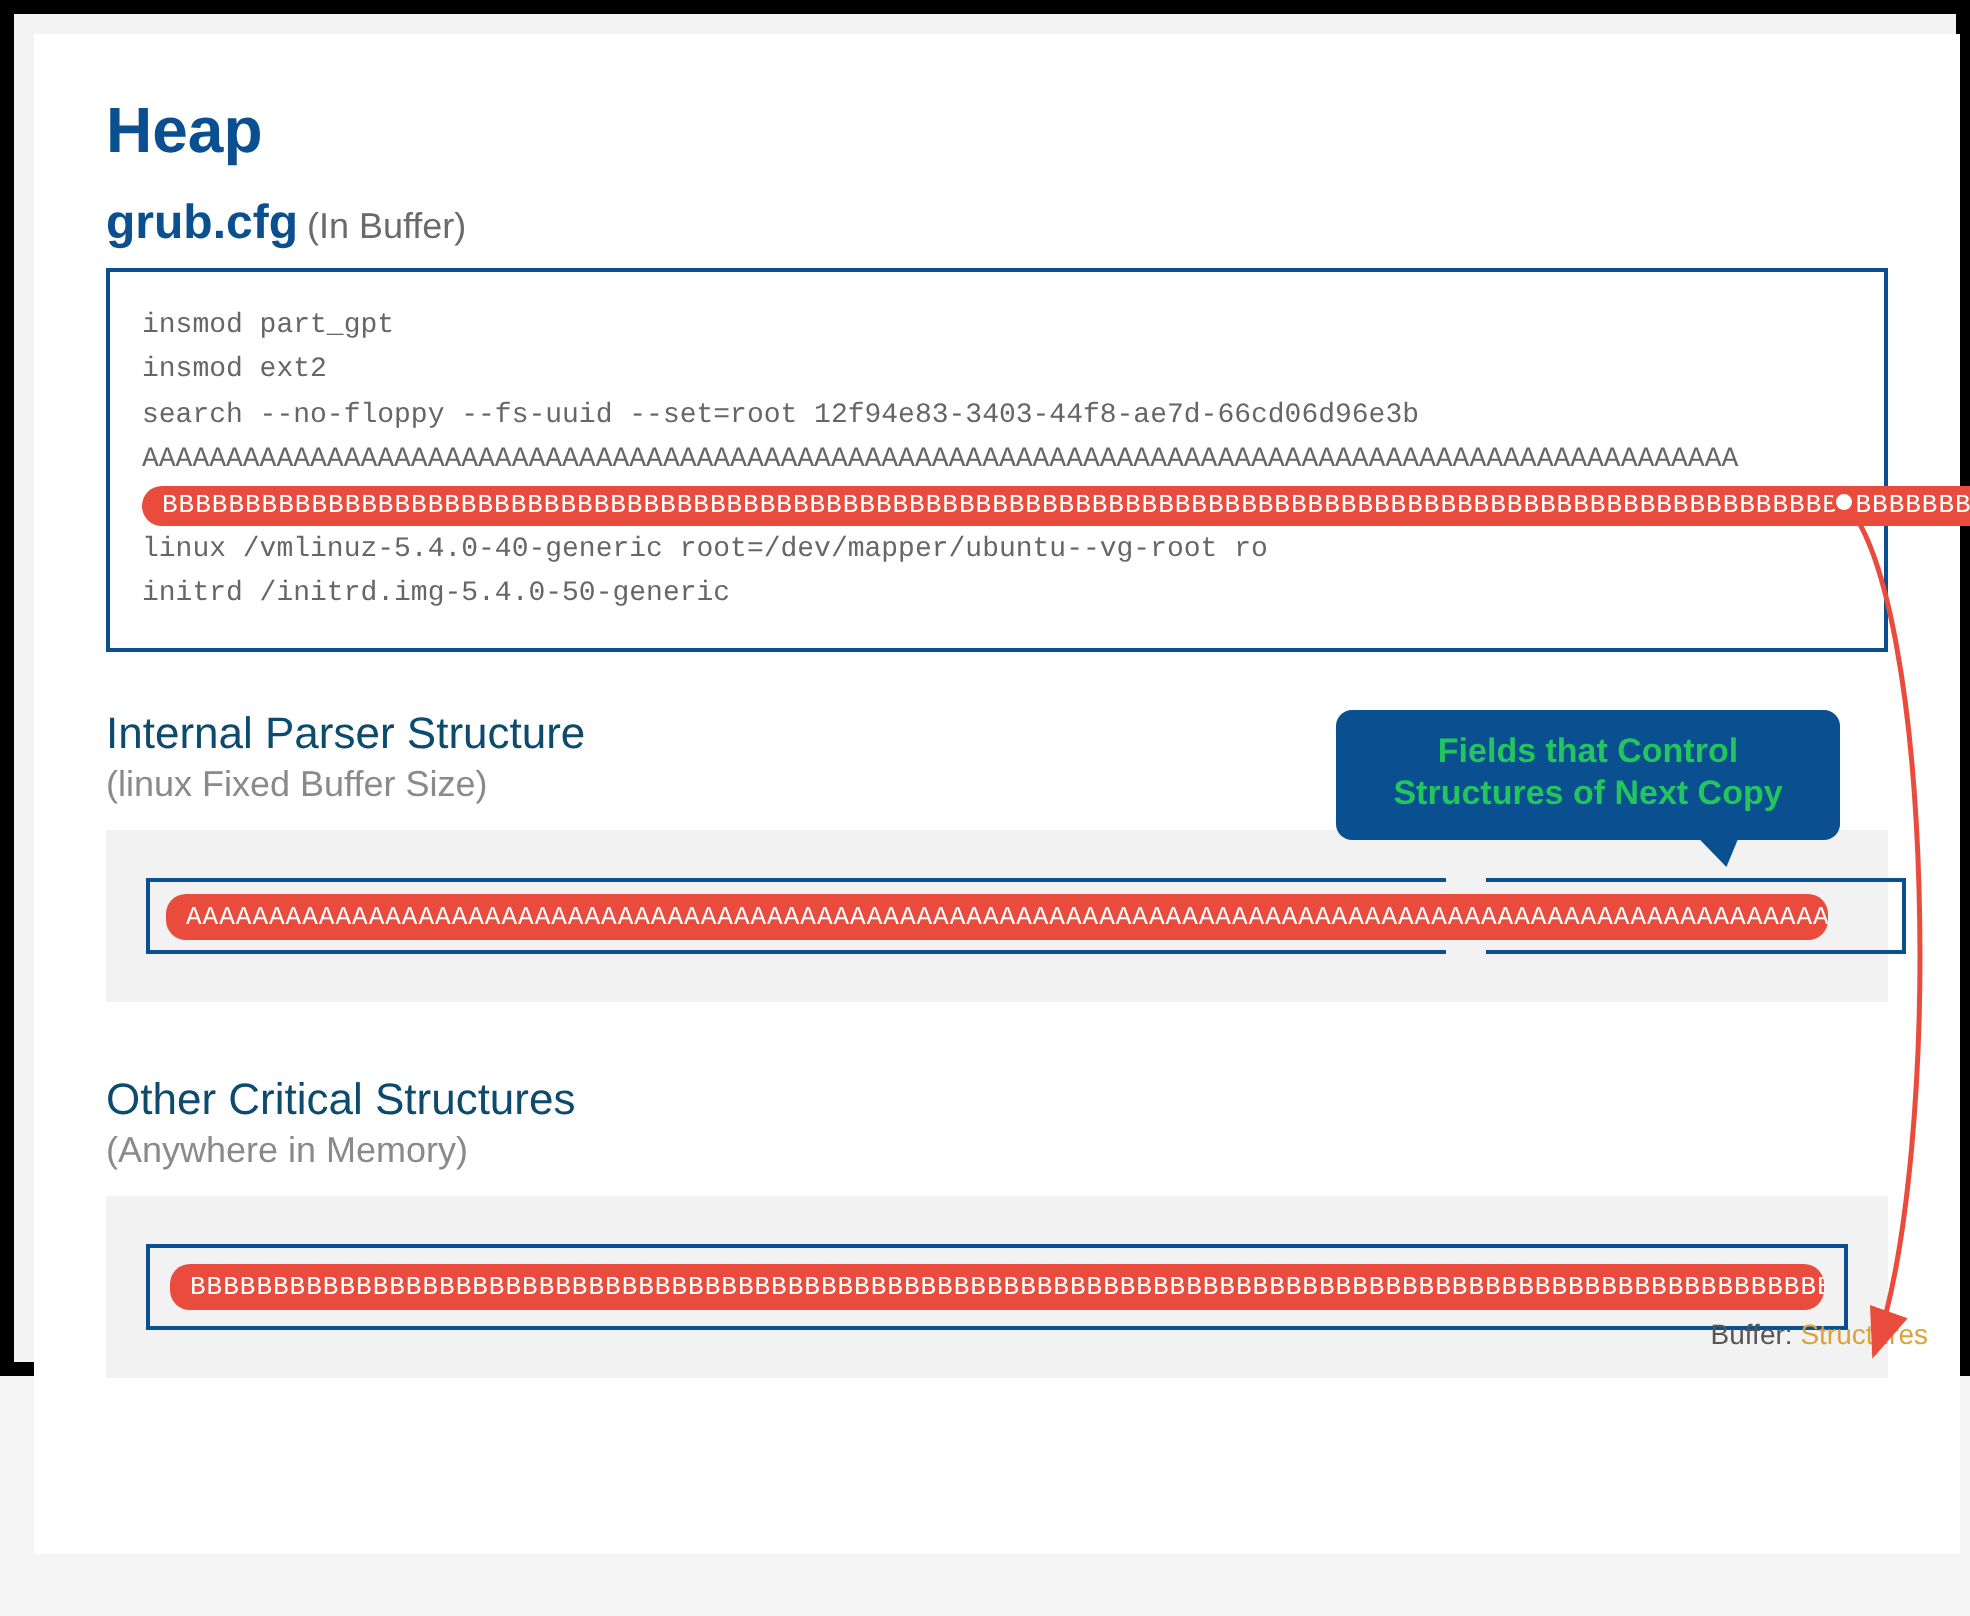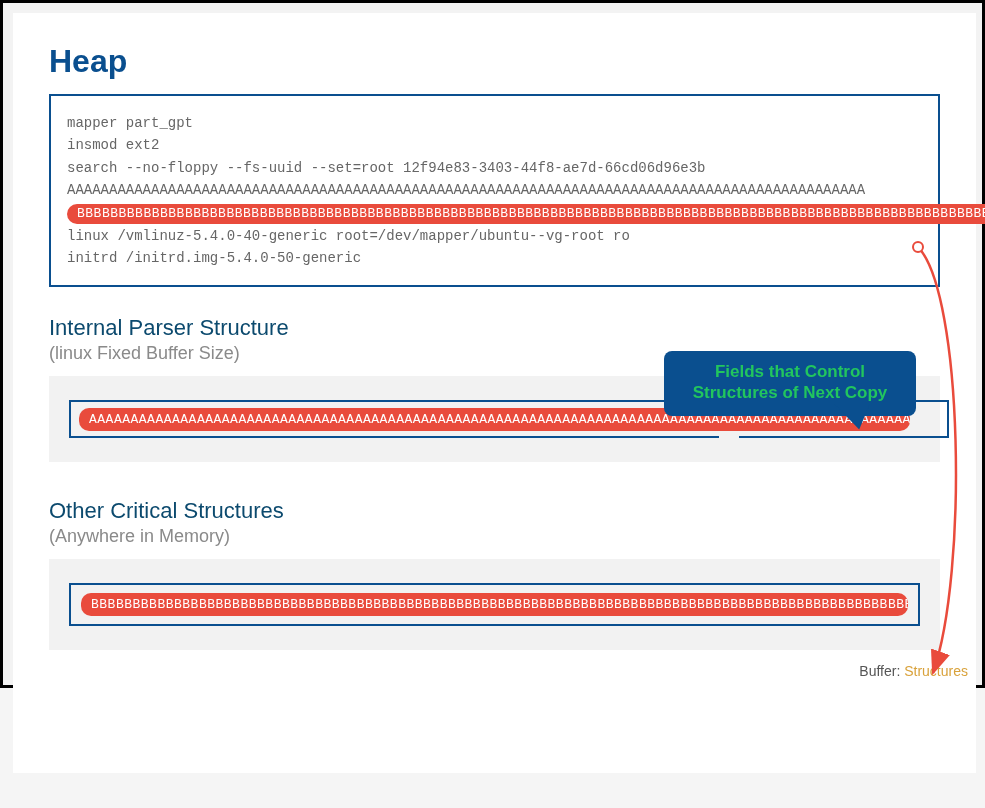--- a/index.html
+++ b/index.html
@@ -5,21 +5,21 @@
   * { box-sizing: border-box; }
   html, body { margin: 0; padding: 0; }
   body {
     font-family: Arial, Helvetica, sans-serif;
     background: #f5f5f5;
     width: 985px;
     height: 808px;
   }
   .frame {
     background: #f3f3f3;
-    border: 3px solid #000000;
+    border: 7px solid #000000;
     width: 985px;
     height: 688px;
     padding: 10px 10px 4px 10px;
     position: relative;
   }
   .canvas {
     background: #fff;
     width: 963px;
     height: 760px;
     position: relative;
@@ -155,23 +155,27 @@
   }
 </style>
 </head>
 <body>
 
 <div class="frame">
   <div class="canvas">
 
     <h1 class="h-heap">Heap</h1>
 
+    <div>
+      <span class="h-file">grub.cfg</span>
+      <span class="h-file-sub">(In Buffer)</span>
+    </div>
 
     <div class="buffer-box">
-      <div class="code">mapper part_gpt</div>
+      <div class="code">insmod part_gpt</div>
       <div class="code">insmod ext2</div>
       <div class="code">search --no-floppy --fs-uuid --set=root 12f94e83-3403-44f8-ae7d-66cd06d96e3b</div>
       <div class="code">AAAAAAAAAAAAAAAAAAAAAAAAAAAAAAAAAAAAAAAAAAAAAAAAAAAAAAAAAAAAAAAAAAAAAAAAAAAAAAAAAAAAAAAAAAAAAAA</div>
       <div style="margin:1px 0 1px 0;">
         <span class="pill-red">BBBBBBBBBBBBBBBBBBBBBBBBBBBBBBBBBBBBBBBBBBBBBBBBBBBBBBBBBBBBBBBBBBBBBBBBBBBBBBBBBBBBBBBBBBBBBBBBBBBBBBBBBBBBBBBBBB</span>
       </div>
       <div class="code">linux   /vmlinuz-5.4.0-40-generic root=/dev/mapper/ubuntu--vg-root ro</div>
       <div class="code">initrd  /initrd.img-5.4.0-50-generic</div>
     </div>
 

